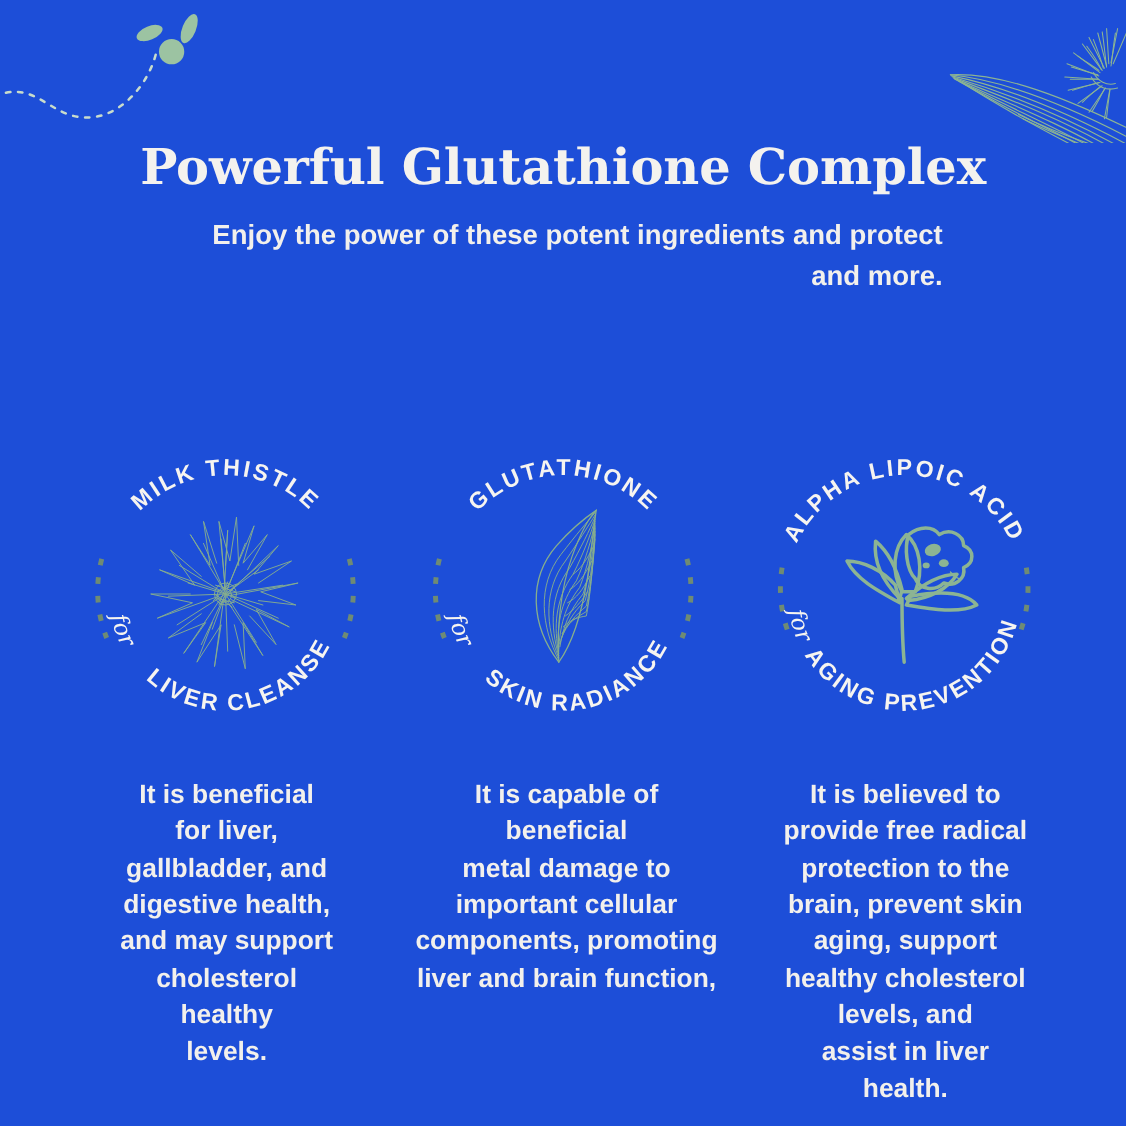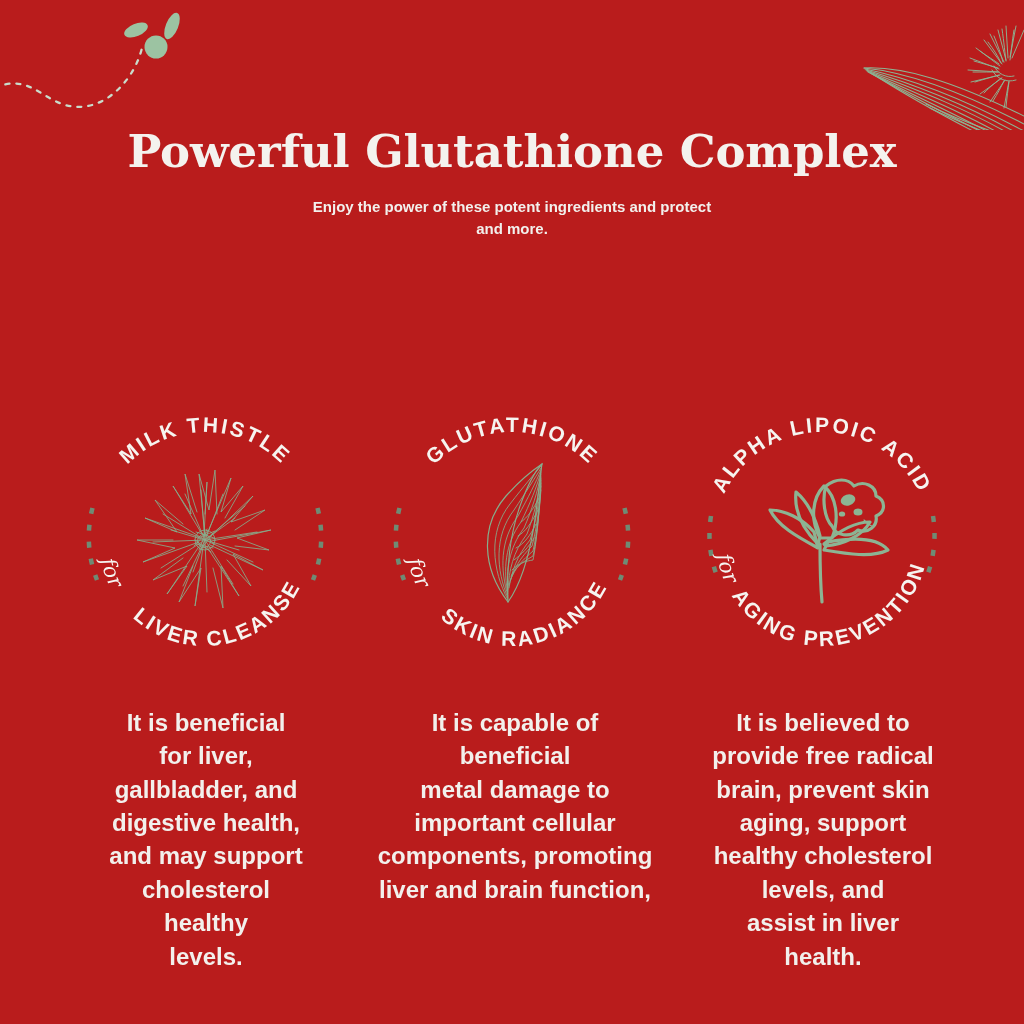--- a/index.html
+++ b/index.html
@@ -36,23 +36,24 @@
     color: #F4F2EE;
     letter-spacing: -0.1px;
     margin: 0;
     padding: 0;
   }
   #subtitle {
     margin: 20px auto 0 auto;
     width: 690px;
     font-family: "Liberation Sans", sans-serif;
     font-weight: bold;
-    font-size: 15px;
+    font-size: 25px;
     line-height: 1.48;
     color: #F2F0EC;
+    text-align: right;
   }
 
   
   #badges {
     position: absolute;
     left: 0; right: 0;
     top: 404px;
     height: 272px;
   }
   .badge {
@@ -107,21 +108,21 @@
     line-height: 1.39;
     color: #F2F0EC;
   }
   #col-0 { left: 75px;  width: 262px; }
   #col-1 { left: 363px; width: 304px; }
   #col-2 { left: 692px; width: 262px; }
 </style>
 </head>
 <body>
 
-<div id="canvas" style="background: #b91c1c;">
+<div id="canvas" style="background: #1d4ed8;">
 
   <div class="deco" id="deco-topleft">
     <svg viewBox="0 0 250 130" width="250" height="130">
       <path d="M-5 88 C 25 74, 40 96, 62 104 C 88 113, 112 100, 128 78 C 136 67, 140 56, 142 48" fill="none" stroke="#C9DCCB" stroke-width="2.3" stroke-linecap="round" stroke-dasharray="4 7"></path>
       <ellipse cx="156" cy="47" rx="11.5" ry="11.5" fill="#9CC3A2"></ellipse>
       <ellipse cx="136" cy="30" rx="12.5" ry="6.2" fill="#9CC3A2" transform="rotate(-22 136 30)"></ellipse>
       <ellipse cx="172" cy="26" rx="6.2" ry="14" fill="#9CC3A2" transform="rotate(22 172 26)"></ellipse>
     </svg>
   </div>
 
@@ -373,20 +374,21 @@
       <div>beneficial</div>
       <div>metal damage to</div>
       <div>important cellular</div>
       <div>components, promoting</div>
       <div>liver and brain function,</div>
     </div>
 
     <div class="col" id="col-2">
       <div>It is believed to</div>
       <div>provide free radical</div>
+      <div>protection to the</div>
       <div>brain, prevent skin</div>
       <div>aging, support</div>
       <div>healthy cholesterol</div>
       <div>levels, and</div>
       <div>assist in liver</div>
       <div>health.</div>
     </div>
 
   </div>
 </div>

